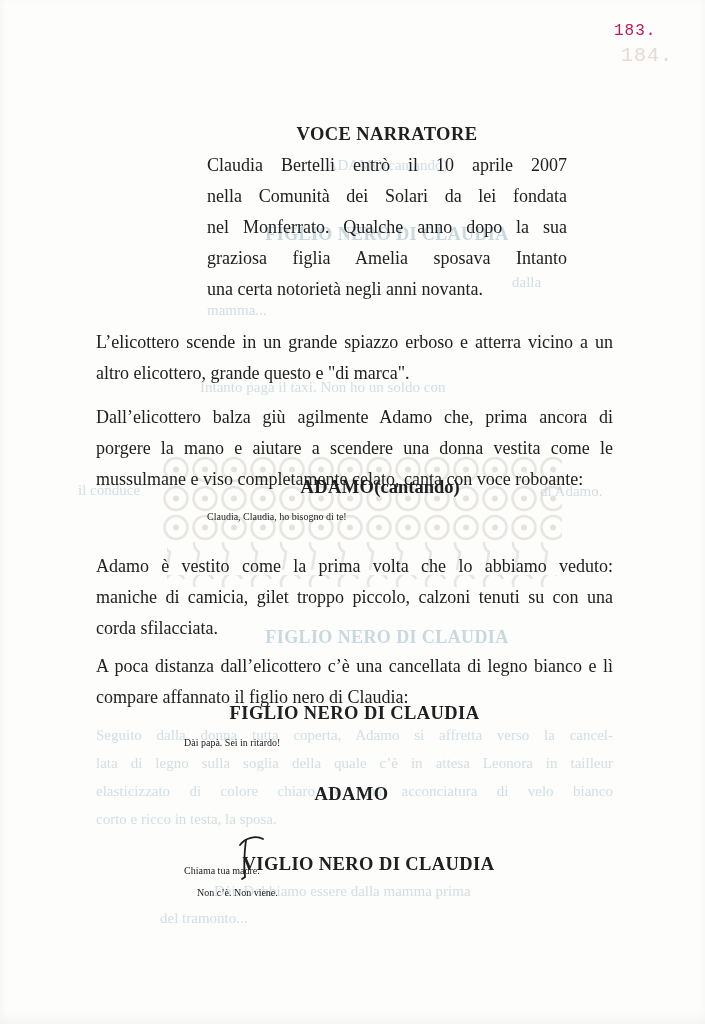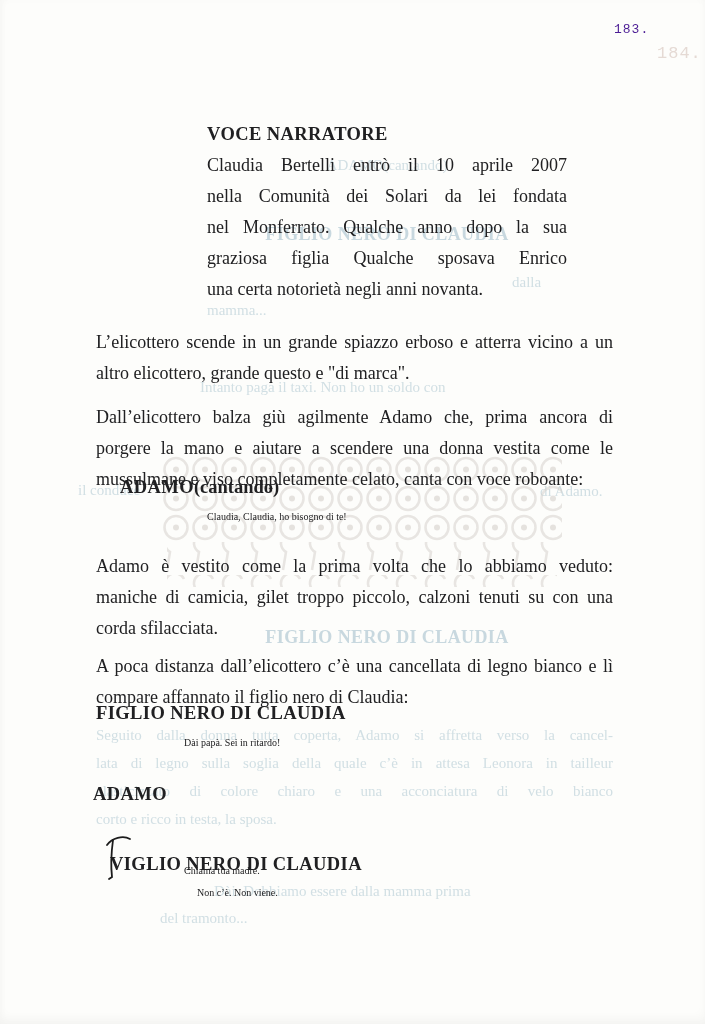--- a/index.html
+++ b/index.html
@@ -10,35 +10,35 @@
     background:#fdfdfb;
     overflow:hidden;
     font-family:"Liberation Serif", serif;
     color:#202022;
     box-shadow:inset 0 -6px 10px rgba(0,0,0,0.03), inset 2px 0 8px rgba(0,0,0,0.015);
   }
   
   .pagenum{
     position:absolute;left:614px;top:22px;
     font-family:"Liberation Mono", monospace;
-    font-size:13px;letter-spacing:1px;color:#4c1d95;
+    font-size:16px;letter-spacing:1px;color:#be185d;
   }
   .ghostnum{
-    position:absolute;left:657px;top:44px;
+    position:absolute;left:621px;top:44px;
     font-family:"Liberation Mono", monospace;
-    font-size:17px;letter-spacing:1px;color:rgba(190,160,150,0.38);
+    font-size:20px;letter-spacing:1px;color:rgba(190,160,150,0.38);
   }
   
   .blk{position:absolute;font-size:18px;line-height:31px;}
   .jl{text-align:justify;text-align-last:justify;}
   .jl-last{text-align:left;}
   .narr{left:207px;top:150px;width:360px;}
   .act{left:96px;top:0;width:517px;}
   .a1{top:327px;} .a2{top:402px;} .a3{top:551px;} .a4{top:651px;}
-  .hrow{position:absolute;display:flex;
+  .hrow{position:absolute;display:flex;justify-content:center;
         font-size:18.5px;line-height:28px;}
   .hb{font-weight:bold;letter-spacing:.4px;}
   .hreg{font-weight:bold;letter-spacing:0;}
   .voce{left:207px;top:120px;width:360px;}
   .d1head{left:120px;top:473px;width:520px;}
   .d2head{left:96px;top:699px;width:517px;}
   .d3head{left:93px;top:780px;width:517px;}
   .d4head{left:110px;top:850px;width:517px;}
   .speech{position:absolute;font-size:10px;line-height:31px;}
   .d1line{left:207px;top:501px;}
@@ -106,21 +106,21 @@
   <div class="pagenum">183.</div>
   <div class="ghostnum">184.</div>
 
   <div class="hrow voce">
     <span class="hb">VOCE NARRATORE</span>
   </div>
   <div class="blk narr">
     <div class="jl">Claudia Bertelli entrò il 10 aprile 2007</div>
     <div class="jl">nella Comunità dei Solari da lei fondata</div>
     <div class="jl">nel Monferrato. Qualche anno dopo la sua</div>
-    <div class="jl">graziosa figlia Qualche sposava Enrico</div>
+    <div class="jl">graziosa figlia Amelia sposava Intanto</div>
     <div class="jl-last">una certa notorietà negli anni novanta.</div>
   </div>
 
   <div class="blk act a1">
     <div class="jl">L’elicottero scende in un grande spiazzo erboso e atterra vicino a un</div>
     <div class="jl-last">altro elicottero, grande questo e "di marca".</div>
   </div>
 
   <div class="blk act a2">
     <div class="jl">Dall’elicottero balza giù agilmente Adamo che, prima ancora di</div>

